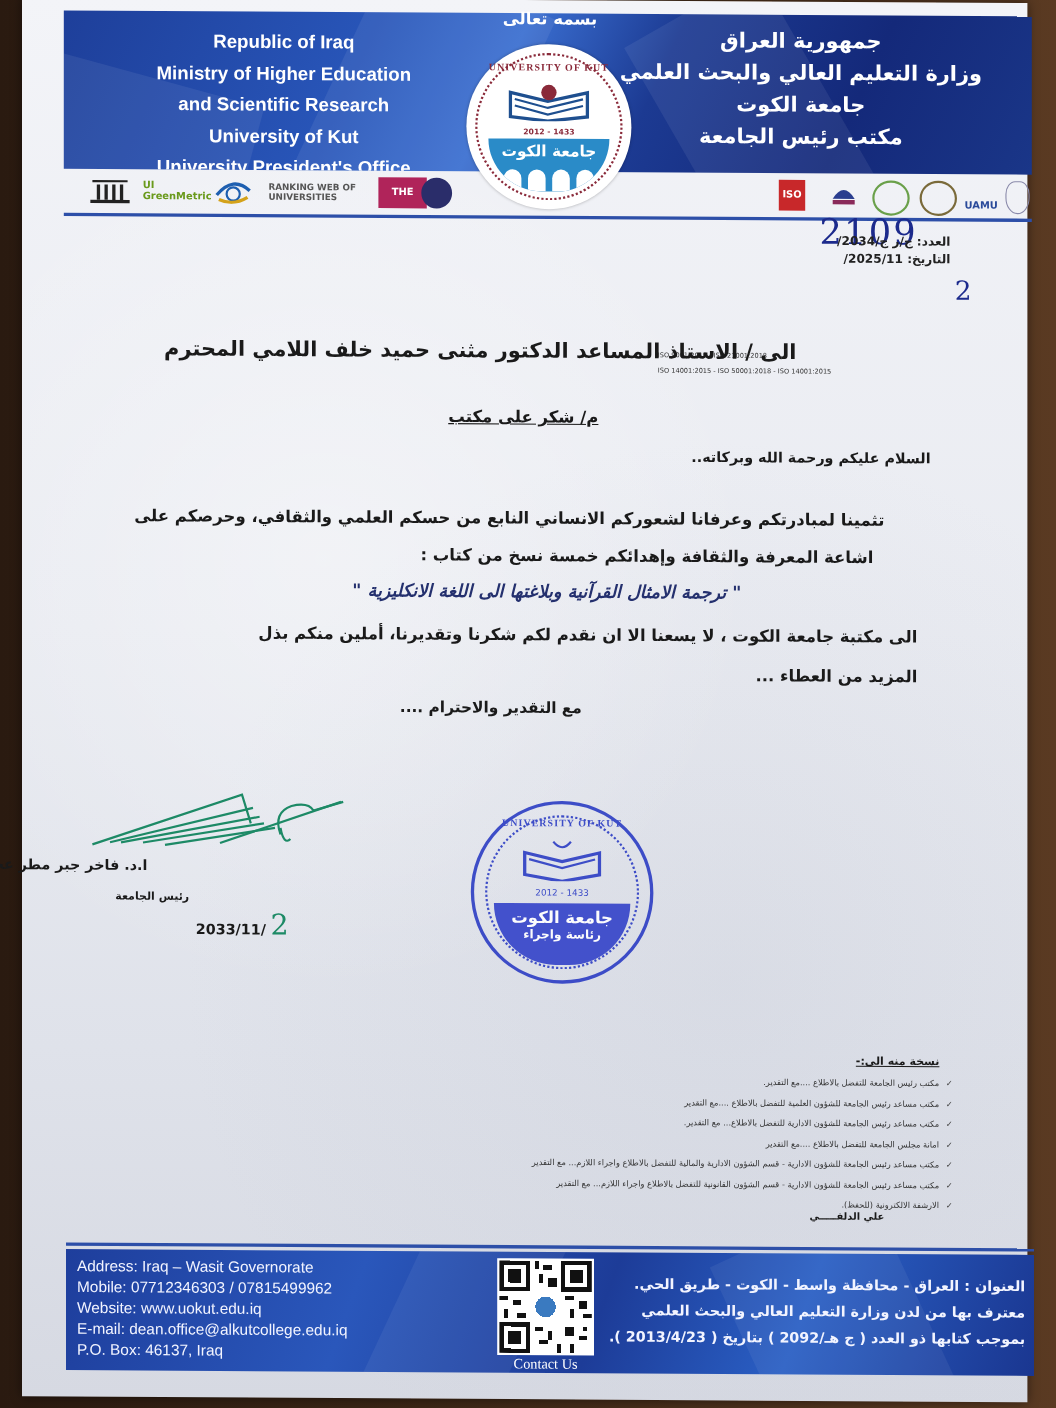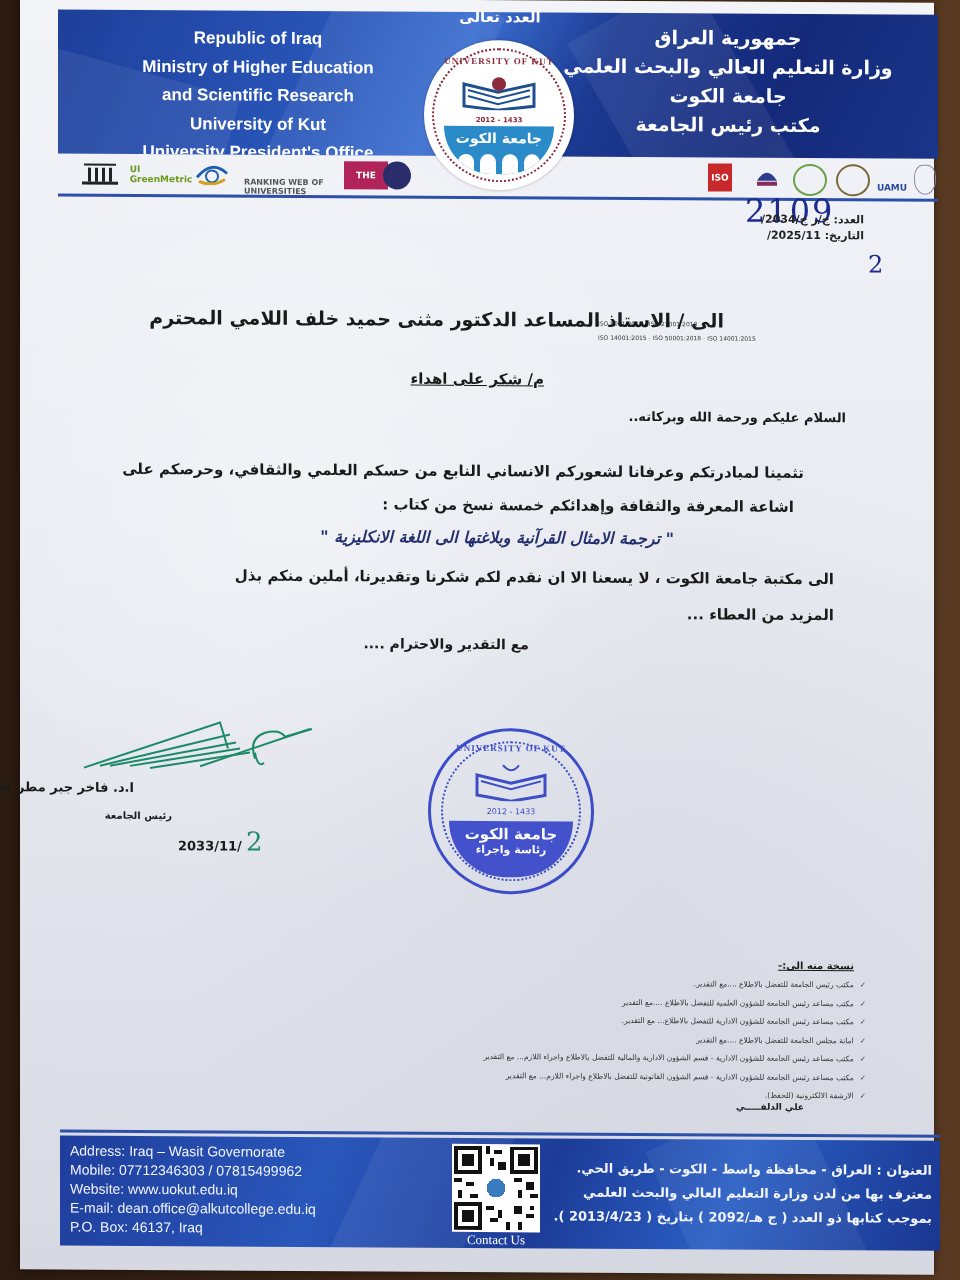--- a/index.html
+++ b/index.html
@@ -130,21 +130,21 @@
       <div>University President's Office</div>
     </div>
     <div class="ar-head">
       <div>جمهورية العراق</div>
       <div>وزارة التعليم العالي والبحث العلمي</div>
       <div>جامعة الكوت</div>
       <div>مكتب رئيس الجامعة</div>
     </div>
   </div>
 
-  <div class="basmala">العدد تعالى</div>
+  <div class="basmala">بسمه تعالى</div>
 
   <div class="logo">
     <div class="ring"></div>
     <div class="arc-text">UNIVERSITY OF KUT</div>
     <svg class="book" viewBox="0 0 74 34">
       <path d="M2 8 L36 16 L72 8 L72 30 L36 34 L2 30 Z" fill="none" stroke="#1e4f8f" stroke-width="3"></path>
       <path d="M6 14 L36 22 L68 14 M6 20 L36 28 L68 20" fill="none" stroke="#1e4f8f" stroke-width="2"></path>
       <circle cx="37" cy="8" r="7" fill="#8a2a3a"></circle>
     </svg>
     <div class="years">2012 - 1433</div>
@@ -171,21 +171,21 @@
         </svg>
     </div>
     <div class="icon" style="left:78px;width:50px;color:#6a9a1c;">UI GreenMetric</div>
     <div class="icon" style="left:134px;width:40px;">
       <svg width="34" height="22" viewBox="0 0 34 22">
           <path d="M2 14 Q17 -4 32 10" stroke="#1e5fb0" stroke-width="3" fill="none"></path>
           <circle cx="17" cy="13" r="6" fill="none" stroke="#1e5fb0" stroke-width="2"></circle>
           <path d="M4 18 Q17 24 30 16" stroke="#d4a21a" stroke-width="3" fill="none"></path>
         </svg>
     </div>
-    <div class="icon" style="left:186px;width:90px;color:#555;font-size:8px;margin-top:12px;">RANKING WEB OF UNIVERSITIES</div>
+    <div class="icon" style="left:186px;width:90px;color:#555;font-size:8px;">RANKING WEB OF UNIVERSITIES</div>
     <div class="icon" style="left:286px;width:44px;background:#b0245a;color:#fff;">THE</div>
     <div class="icon" style="left:325px;width:28px;border-radius:50%;background:#2a2d6a;"></div>
 
     <div class="iso-text">
       <div>ISO 9001:2015 - ISO 21001:2018</div>
       <div>ISO 14001:2015 - ISO 50001:2018 - ISO 14001:2015</div>
     </div>
 
     <div class="icon" style="left:650px;width:24px;background:#c8282a;color:#fff;">ISO</div>
     <div class="icon" style="left:695px;width:28px;">
@@ -202,21 +202,21 @@
   <div class="accred-line"></div>
 
   <div class="hand-num">2109</div>
   <div class="ref">
     <div>العدد: ج/ر ج/2034/</div>
     <div>التاريخ: 2025/11/</div>
   </div>
   <div class="hand-day">2</div>
 
   <div class="rtl recipient">الى / الاستاذ المساعد الدكتور مثنى حميد خلف اللامي المحترم</div>
-  <div class="rtl subject">م/ شكر على اهداء</div>
+  <div class="rtl subject">م/ شكر على مكتب</div>
   <div class="rtl greeting">السلام عليكم ورحمة الله وبركاته..</div>
   <div class="rtl para1">تثمينا لمبادرتكم وعرفانا لشعوركم الانساني النابع من حسكم العلمي والثقافي، وحرصكم على</div>
   <div class="rtl para2">اشاعة المعرفة والثقافة وإهدائكم خمسة نسخ من كتاب :</div>
   <div class="rtl title">" ترجمة الامثال القرآنية وبلاغتها الى اللغة الانكليزية "</div>
   <div class="rtl para3">الى مكتبة جامعة الكوت ، لا يسعنا الا ان نقدم لكم شكرنا وتقديرنا، أملين منكم بذل</div>
   <div class="rtl para4">المزيد من العطاء ...</div>
   <div class="rtl closing">مع التقدير والاحترام ....</div>
 
   <svg class="signature" viewBox="0 0 240 70">
     <g stroke="#1d8a66" stroke-width="2" fill="none">

